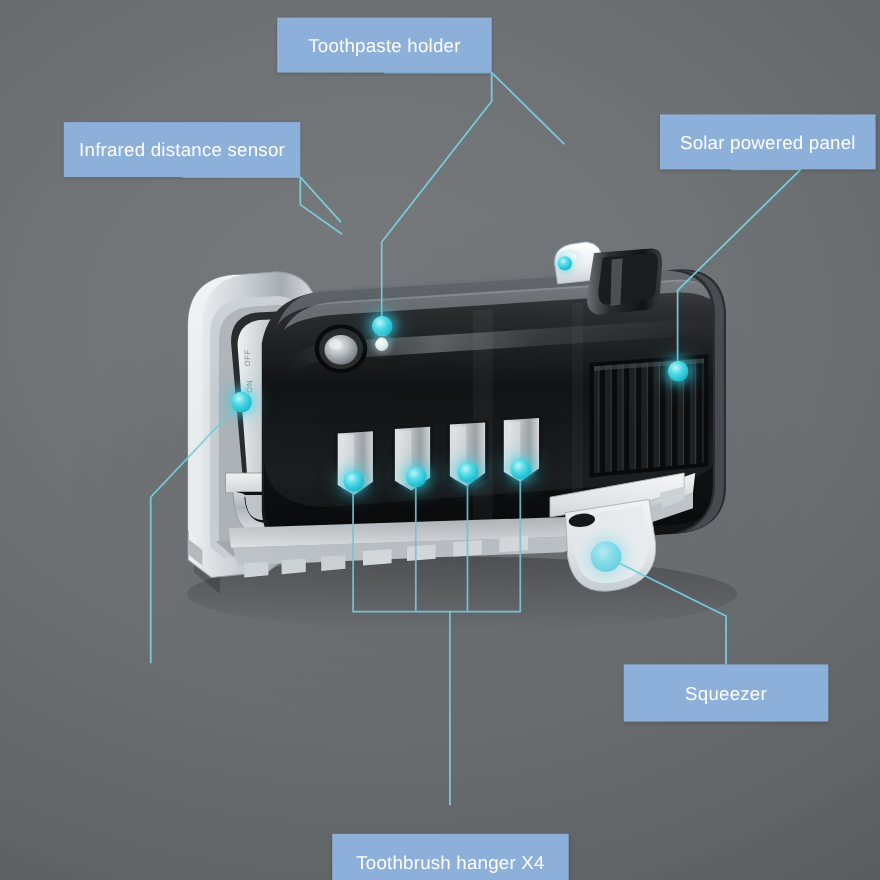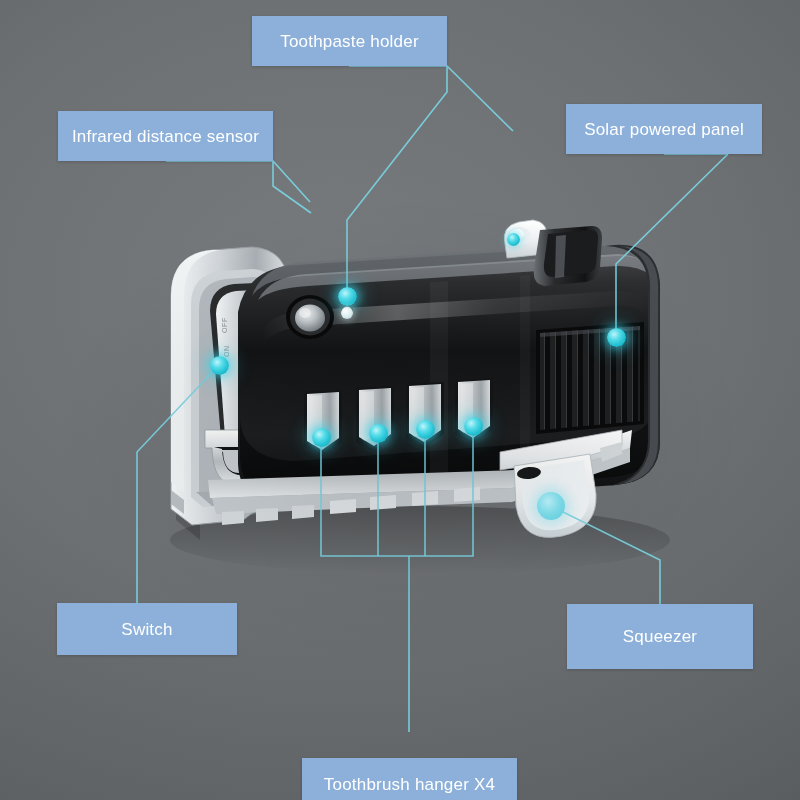--- a/index.html
+++ b/index.html
@@ -308,21 +308,20 @@
   <div class="dot soft" style="left:551px; top:506px;"></div>
   <div class="dot" style="left:321px; top:437px;"></div>
   <div class="dot" style="left:378px; top:433px;"></div>
   <div class="dot" style="left:425px; top:429px;"></div>
   <div class="dot" style="left:473px; top:426px;"></div>
 
   <div class="callout" style="left:58px; top:111px; width:215px; height:50px;">Infrared distance sensor</div>
 
   <div class="callout" style="left:252px; top:16px; width:195px; height:50px;">Toothpaste holder</div>
 
-  <div class="callout" style="left:566px; top:104px; width:196px; height:50px;">Solar powered panel</div>
-
-  <div class="callout" style="left:57px; top:603px; width:180px; height:52px;">Switch</div>
-
-  <div class="callout" style="left:567px; top:604px; width:186px; height:65px;">Squeezer</div>
+  <div class="callout" style="left:600px; top:104px; width:196px; height:50px;">Solar powered panel</div>
+
+
+  <div class="callout" style="left:567px; top:604px; width:186px; height:52px;">Squeezer</div>
 
   <div class="callout" style="left:302px; top:732px; width:215px; height:52px;margin-top:26px;">Toothbrush hanger X4</div>
 
 </div>
 
 </body></html>

